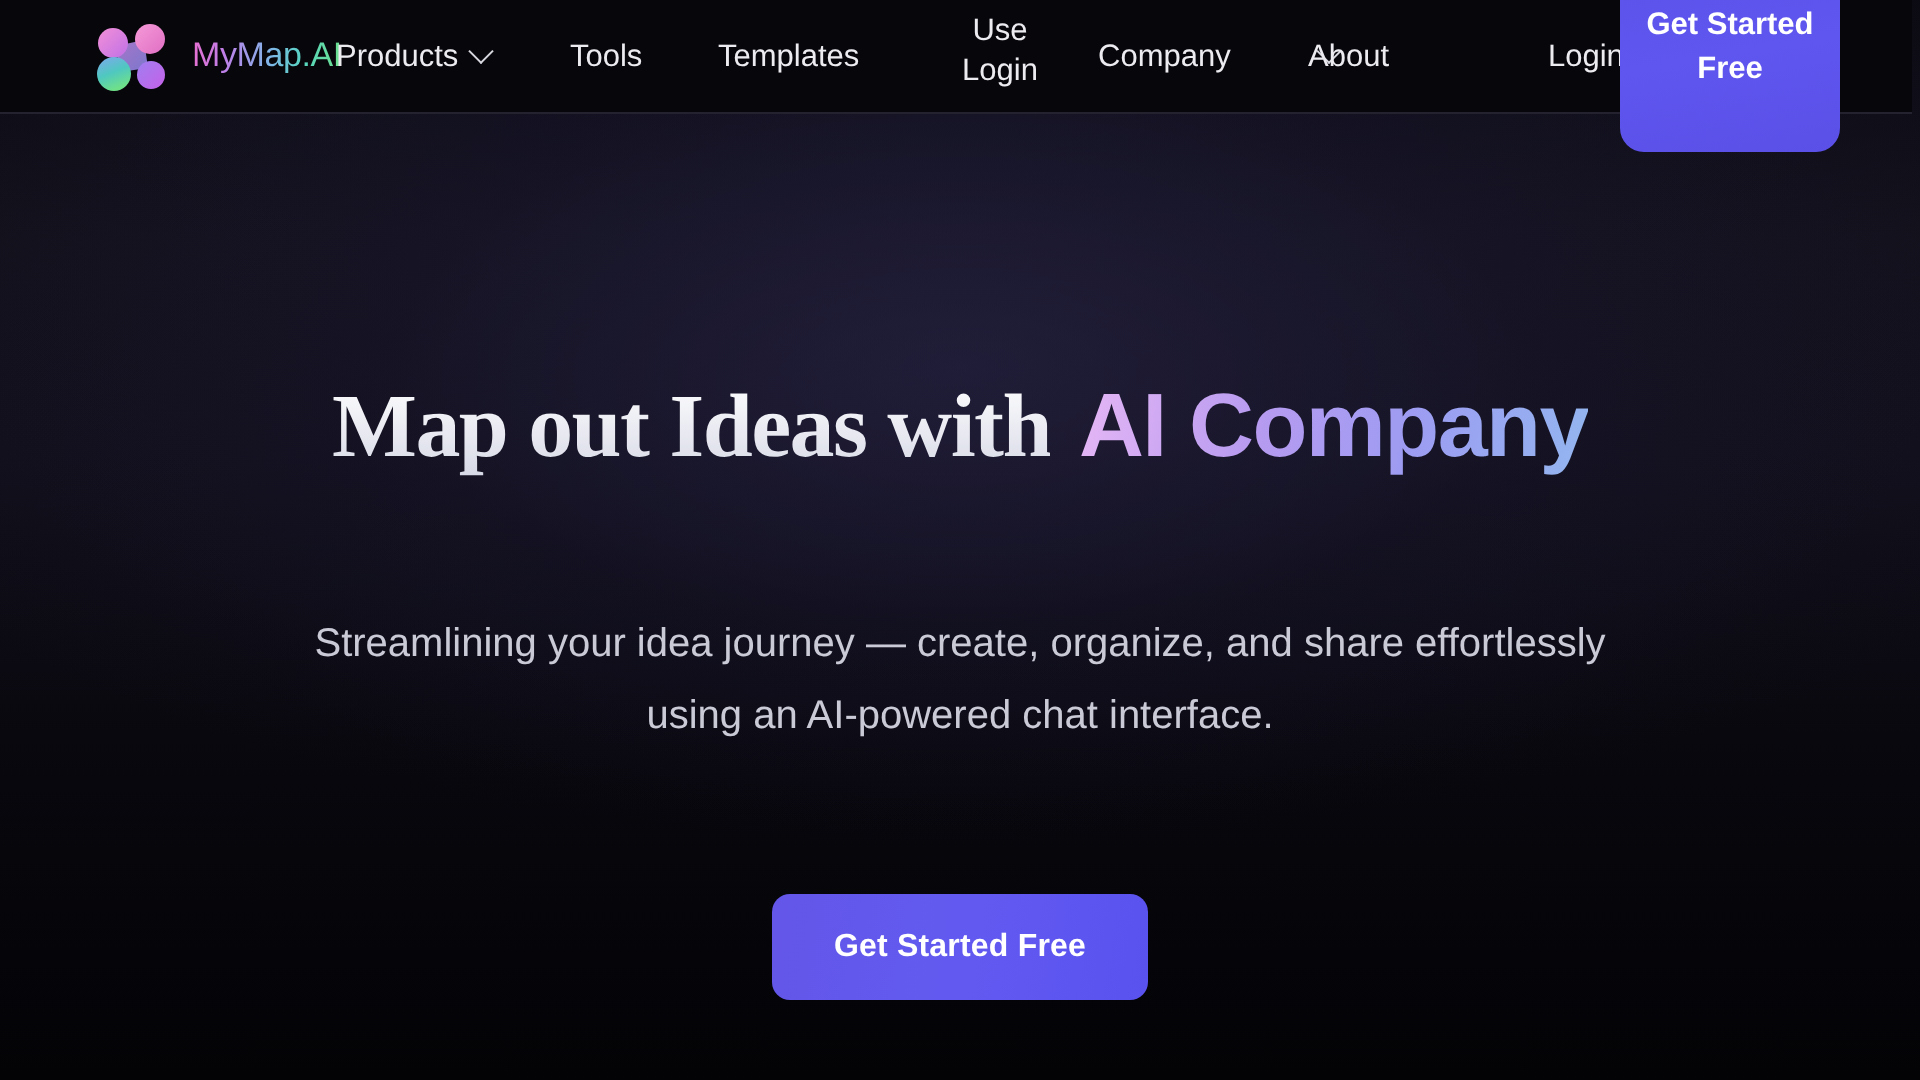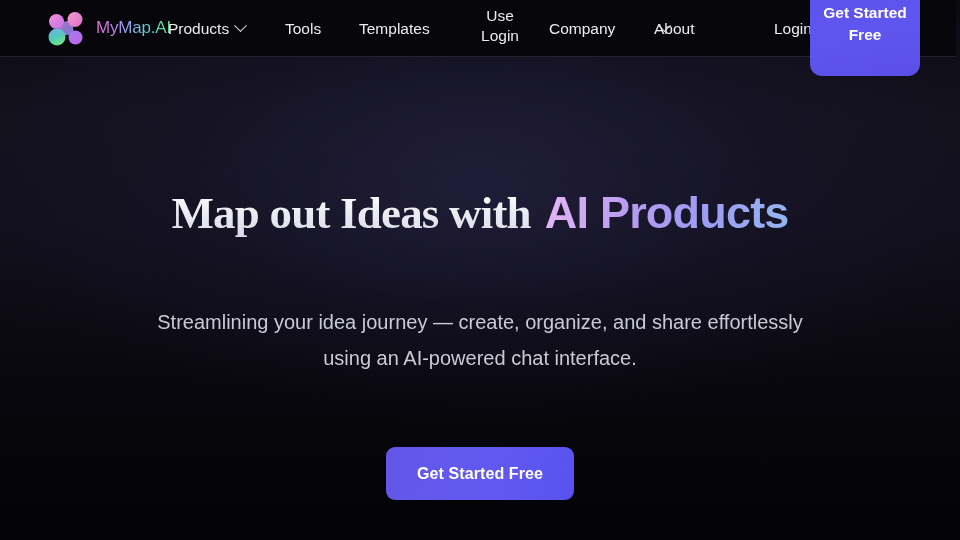--- a/index.html
+++ b/index.html
@@ -257,21 +257,21 @@
       <span>Login</span>
     </div>
 
   </header>
 
   <div class="header-cta">Get Started Free</div>
 
   <section class="hero">
 
     <h1 class="headline">
-      <span class="plain">Map out Ideas with</span><span class="accent">AI Products</span>
+      <span class="plain">Map out Ideas with</span><span class="accent">AI Company</span>
     </h1>
 
     <p class="subhead">Streamlining your idea journey — create, organize, and share effortlessly using an AI-powered chat interface.</p>
 
     <button class="hero-cta">Get Started Free</button>
 
   </section>
 
 </div>
 

